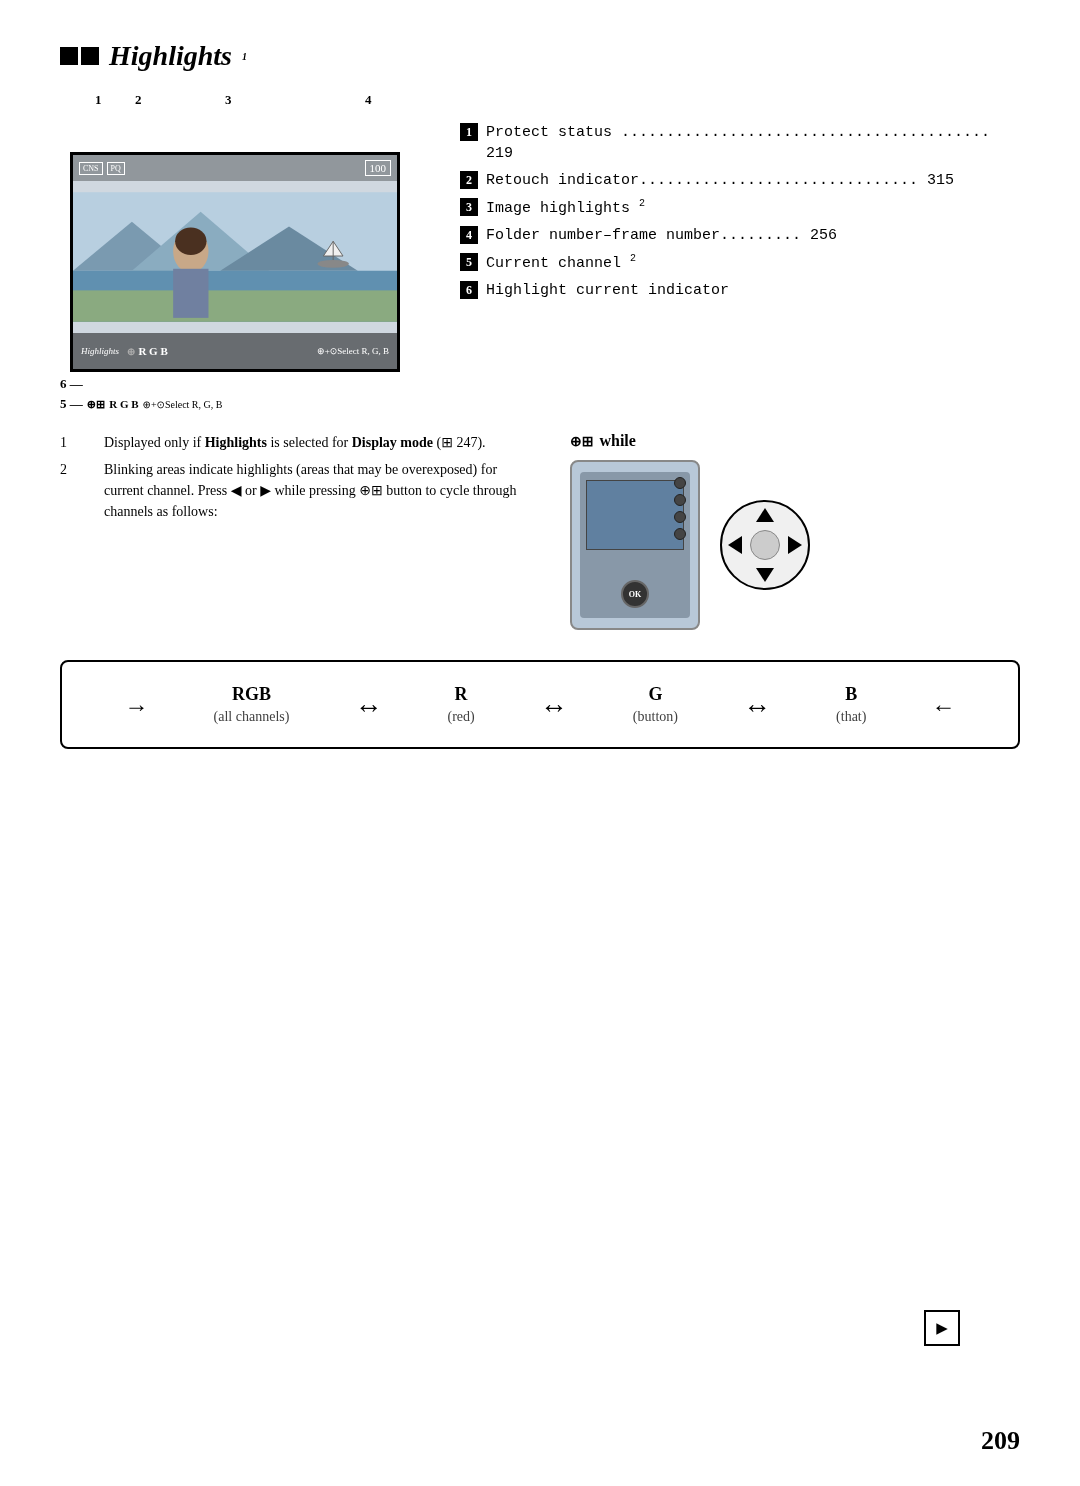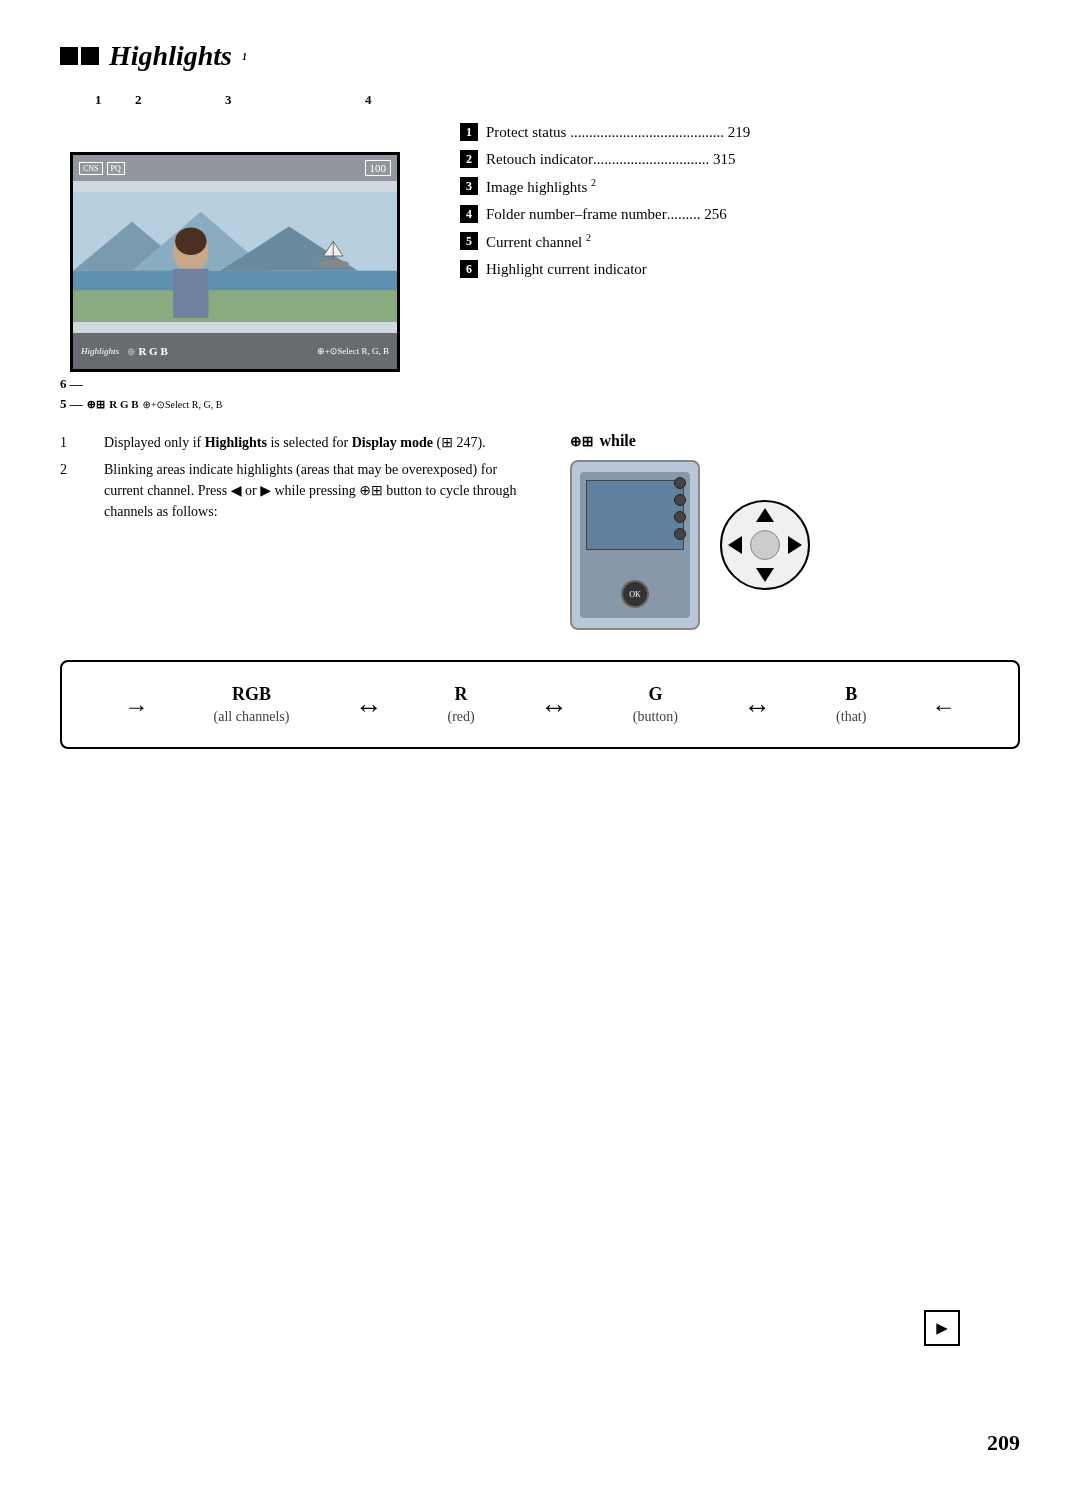--- a/index.html
+++ b/index.html
@@ -123,20 +123,21 @@
       font-size: 12px;
       font-weight: bold;
       min-width: 18px;
       height: 18px;
       margin-right: 8px;
       margin-top: 1px;
       flex-shrink: 0;
     }
     .info-text {
       flex: 1;
+      font-family: Liberation Mono, monospace;
     }
     .dots {
       display: inline-block;
     }
     sup {
       font-size: 10px;
     }
 
     
     .notes-section {
@@ -496,21 +497,21 @@
           <div class="camera-screen-small"></div>
 
           <div style="position:absolute;right:4px;top:5px;display:flex;flex-direction:column;gap:5px;">
             <div style="width:12px;height:12px;border-radius:50%;background:#444;border:1px solid #222;"></div>
             <div style="width:12px;height:12px;border-radius:50%;background:#444;border:1px solid #222;"></div>
             <div style="width:12px;height:12px;border-radius:50%;background:#444;border:1px solid #222;"></div>
             <div style="width:12px;height:12px;border-radius:50%;background:#444;border:1px solid #222;"></div>
           </div>
 
           <div style="position:absolute;bottom:10px;left:50%;transform:translateX(-50%);width:28px;height:28px;border-radius:50%;background:#333;border:2px solid #666;display:flex;align-items:center;justify-content:center;">
-            <span style="font-size:8px;color:#fff;font-weight:normal;">OK</span>
+            <span style="font-size:8px;color:#fff;font-weight:bold;">OK</span>
           </div>
         </div>
       </div>
 
       <div class="dpad-container">
         <div class="dpad">
           <div class="dpad-outer">
             <div class="dpad-arrow arrow-up"></div>
             <div class="dpad-arrow arrow-down"></div>
             <div class="dpad-arrow arrow-left"></div>
@@ -548,13 +549,13 @@
     <span style="font-size:24px;">←</span>
   </div>
 </div>
 
 <div style="position:fixed;bottom:60px;right:60px;">
   <div class="playback-icon">
     <span>▶</span>
   </div>
 </div>
 
-<div style="position:fixed;bottom:30px;right:60px;font-size:22px;font-weight:bold;">209</div>
+<div style="position:fixed;bottom:30px;right:60px;font-size:26px;font-weight:bold;">209</div>
 
 </body></html>

